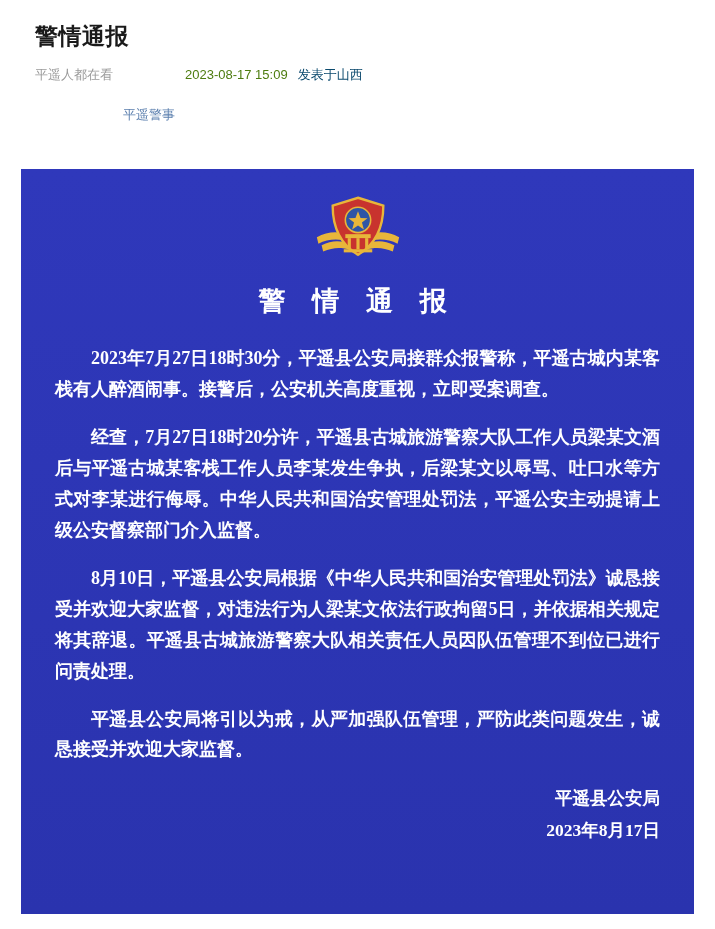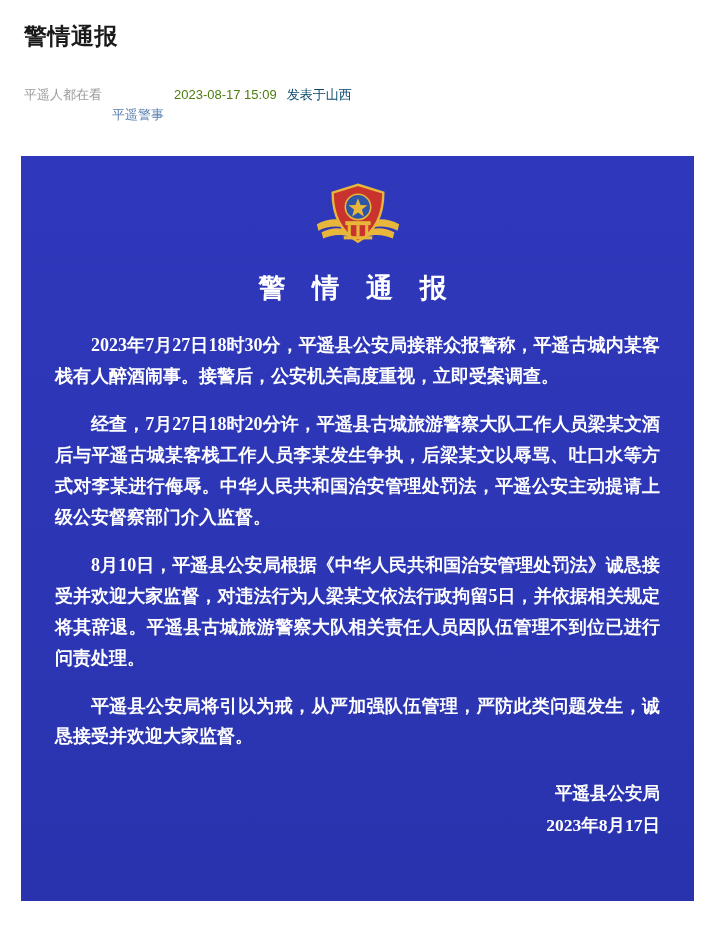--- a/index.html
+++ b/index.html
@@ -15,33 +15,33 @@
     overflow: hidden;
   }
   .page {
     width: 715px;
     height: 929px;
     position: relative;
     background: #ffffff;
     box-sizing: border-box;
   }
   .article-header {
-    padding: 22px 24px 0 24px;
+    padding: 22px 24px 0 35px;
   }
   .article-title {
     font-size: 23px;
     font-weight: 700;
     color: #1a1a1a;
     letter-spacing: 0.5px;
     line-height: 1.3;
     margin: 0 0 14px 0;
   }
   .meta-row {
     display: flex;
-    align-items: center;
+    align-items: flex-start;
     font-size: 13px;
     color: #9a9a9a;
     gap: 10px;
     line-height: 1.4;
   }
   .meta-prefix {
     color: #9a9a9a;
   }
   .meta-account {
     color: #5b7fae;
@@ -49,21 +49,21 @@
   }
   .meta-date {
     color: #4d7c0f;
   }
   .meta-location {
     color: #0c4a6e;
   }
   .notice-card {
     position: absolute;
     left: 21px;
-    top: 156px;
+    top: 169px;
     width: 673px;
     height: 745px;
     background: #2c35b4;
     background: linear-gradient(180deg, #2f38bb 0%, #2a33ae 100%);
     box-sizing: border-box;
     padding: 18px 34px 26px 34px;
     color: #ffffff;
   }
   .emblem-wrap {
     display: flex;
@@ -88,21 +88,21 @@
     margin: 0 0 17px 0;
     font-size: 18px;
     line-height: 1.72;
     text-indent: 2em;
     text-align: justify;
     color: #ffffff;
     font-family: "Liberation Serif", "DejaVu Serif", serif;
     font-weight: 600;
   }
   .signature {
-    margin-top: 26px;
+    margin-top: 18px;
     text-align: right;
     font-size: 17.5px;
     line-height: 1.8;
     font-family: "Liberation Serif", "DejaVu Serif", serif;
     font-weight: 600;
     color: #ffffff;
   }
 </style>
 </head>
 <body>

